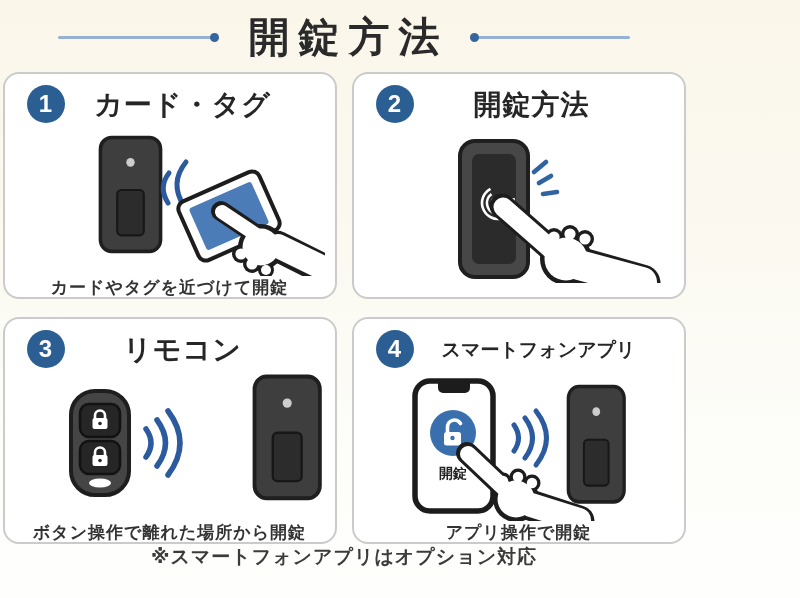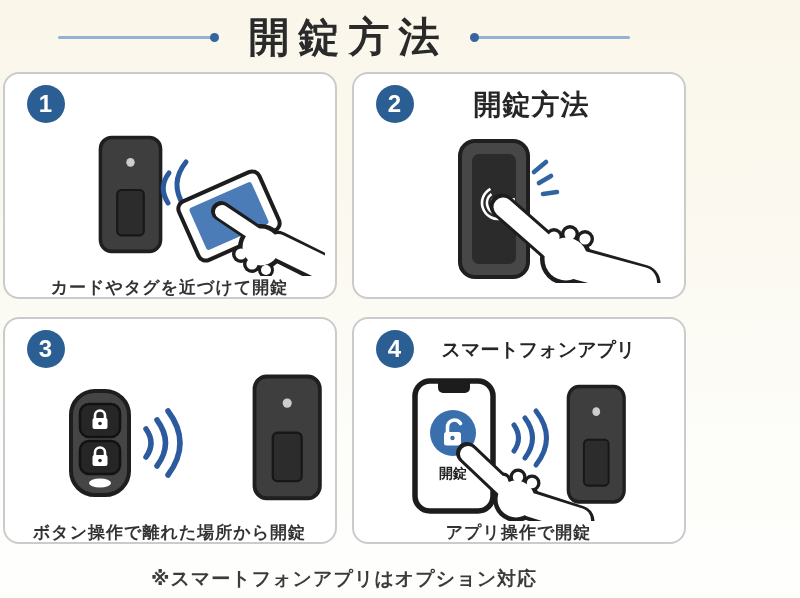--- a/index.html
+++ b/index.html
@@ -56,21 +56,21 @@
   .illus { flex:1 1 auto; width:100%; display:flex; align-items:center; justify-content:center; }
   .illus svg { display:block; }
   .caption {
     flex:0 0 auto; font-size:17px; font-weight:bold; color:#333;
     letter-spacing:1px; margin-bottom:16px; white-space:nowrap;
   }
 
   
   .footnote {
     text-align:center; font-size:19px; font-weight:bold; color:#3b3b3b;
-    letter-spacing:1px; margin-top:22px;
+    letter-spacing:1px; 
   }
 </style>
 </head>
 <body>
 
 <svg width="0" height="0" style="position:absolute" aria-hidden="true">
   <defs>
     <g id="lockdev">
       <rect x="2" y="2" width="86" height="156" rx="16" fill="#3e3e3e" stroke="#1f1f1f" stroke-width="5"></rect>
       <circle cx="45" cy="36" r="6" fill="#cdcdcd"></circle>
@@ -89,20 +89,21 @@
     <span class="rule rule-right">
         <span class="dot"></span>
       </span>
   </div>
 
   <div class="grid">
 
     <div class="panel">
       <div class="panel-header">
         <span class="badge">1</span>
+        <span class="panel-title">カード・タグ</span>
       </div>
       <div class="illus">
         <svg width="310" height="150" viewBox="0 0 310 150">
 
           <g>
               <use href="#lockdev" transform="translate(84,10) scale(0.70,0.73)"></use>
             </g>
 
           <g fill="none" stroke="#2b5a9e" stroke-width="5" stroke-linecap="round">
             <path d="M171,36 q-17,21 -2,44"></path>
@@ -181,20 +182,21 @@
               <line x1="139" y1="74" x2="188" y2="117" stroke-width="19"></line>
             </g>
           </g>
         </svg>
       </div>
     </div>
 
     <div class="panel">
       <div class="panel-header">
         <span class="badge">3</span>
+        <span class="panel-title">リモコン</span>
       </div>
       <div class="illus">
         <svg width="310" height="150" viewBox="0 0 310 150">
 
           <g>
             <rect x="56" y="20" width="58" height="104" rx="24" fill="#454545" stroke="#1e1e1e" stroke-width="4"></rect>
             <rect x="65" y="33" width="40" height="33" rx="9" fill="#262626" stroke="#121212" stroke-width="2.5"></rect>
             <rect x="65" y="70" width="40" height="33" rx="9" fill="#262626" stroke="#121212" stroke-width="2.5"></rect>
             <g>
               <path d="M80,48 v-3.5 a5,5 0 0 1 10,0 v3.5" fill="none" stroke="#ffffff" stroke-width="2.6"></path>

